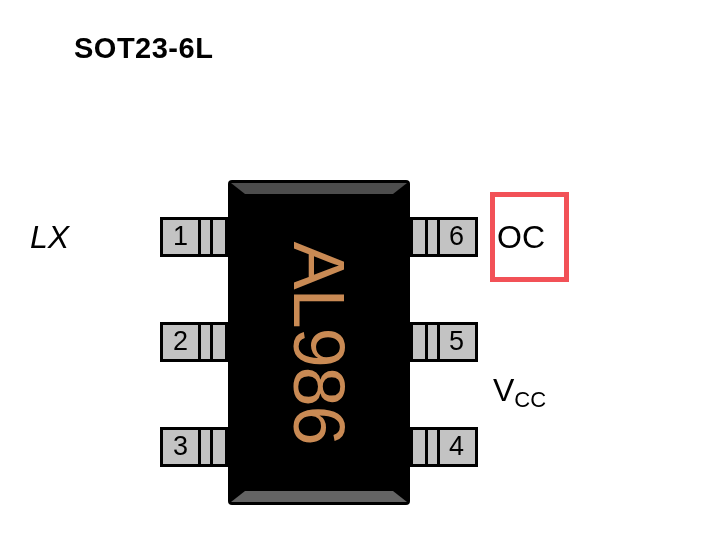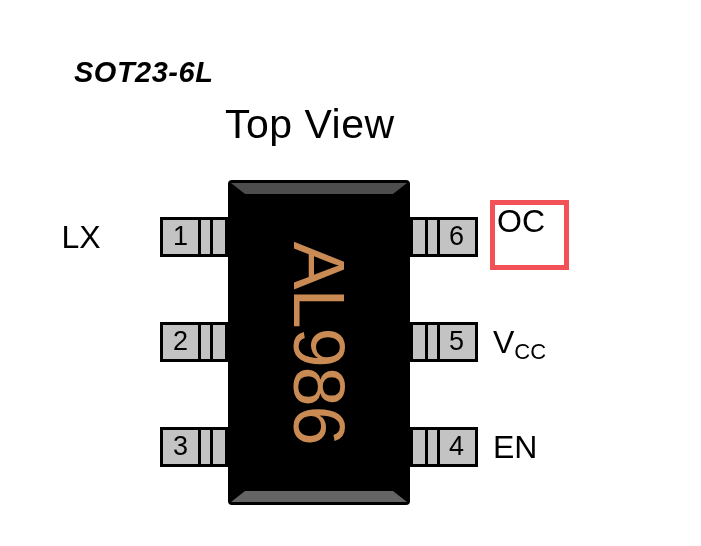--- a/index.html
+++ b/index.html
@@ -9,26 +9,25 @@
     height: 546px;
     background: #ffffff;
     overflow: hidden;
     font-family: "Liberation Sans", sans-serif;
     color: #000000;
   }
 
   
   .pkg-title {
     position: absolute;
-    left: 74px; top: 56px;
+    left: 74px; top: 32px;
     font-size: 29px;
     font-weight: bold;
     letter-spacing: 0.5px;
     white-space: nowrap;
-    font-style: italic;
   }
   .view-title {
     position: absolute;
     left: 225px; top: 101px;
     font-size: 41px;
     letter-spacing: 0.5px;
     white-space: nowrap;
   }
 
   
@@ -103,52 +102,53 @@
 
   
   .lbl {
     position: absolute;
     height: 40px;
     line-height: 40px;
     font-size: 32px;
     white-space: nowrap;
   }
   .lbl-left {
-    left: 22px; width: 118px;
-    text-align: center;
+    left: 30px; width: 118px;
+    text-align: left;
+    font-style: italic;
   }
-  .lbl-right { left: 493px; }
+  .lbl-right { left: 493px; margin-top: 48px; }
   .lbl-sub {
     font-size: 22px;
     vertical-align: -6px;
     letter-spacing: 0;
   }
 
   
   .highlight-box {
     position: absolute;
-    left: 490px; top: 200px;
-    width: 79px; height: 70px;
+    left: 490px; top: 192px;
+    width: 79px; height: 90px;
     border: 5px solid #f25157;
     box-sizing: border-box;
     display: flex;
+    align-items: center;
   }
   .highlight-box .lbl-main {
     font-size: 32px;
     padding-left: 2px;
     line-height: 1;
   }
 </style>
 </head>
 <body>
 
 <div class="canvas">
 
   <div class="pkg-title">SOT23-6L</div>
-  <div class="view-title">Top View</div>
 
   <div class="chip-body">
     <div class="bevel-top"></div>
     <div class="bevel-bottom"></div>
     <div class="chip-marking">AL986</div>
   </div>
 
   <div class="pin pin-left pin-row1">
     <span class="pin-num">1</span>
     <span class="pin-divider d1"></span>
@@ -182,15 +182,14 @@
   </div>
 
   <div class="lbl lbl-left pin-row1">LX</div>
 
   <div class="highlight-box">
     <span class="lbl-main">OC</span>
   </div>
   <div class="lbl lbl-right pin-row2">
     <span class="lbl-main">V</span><span class="lbl-sub">CC</span>
   </div>
-  <div class="lbl lbl-right pin-row3">EN</div>
 
 </div>
 
 </body></html>

